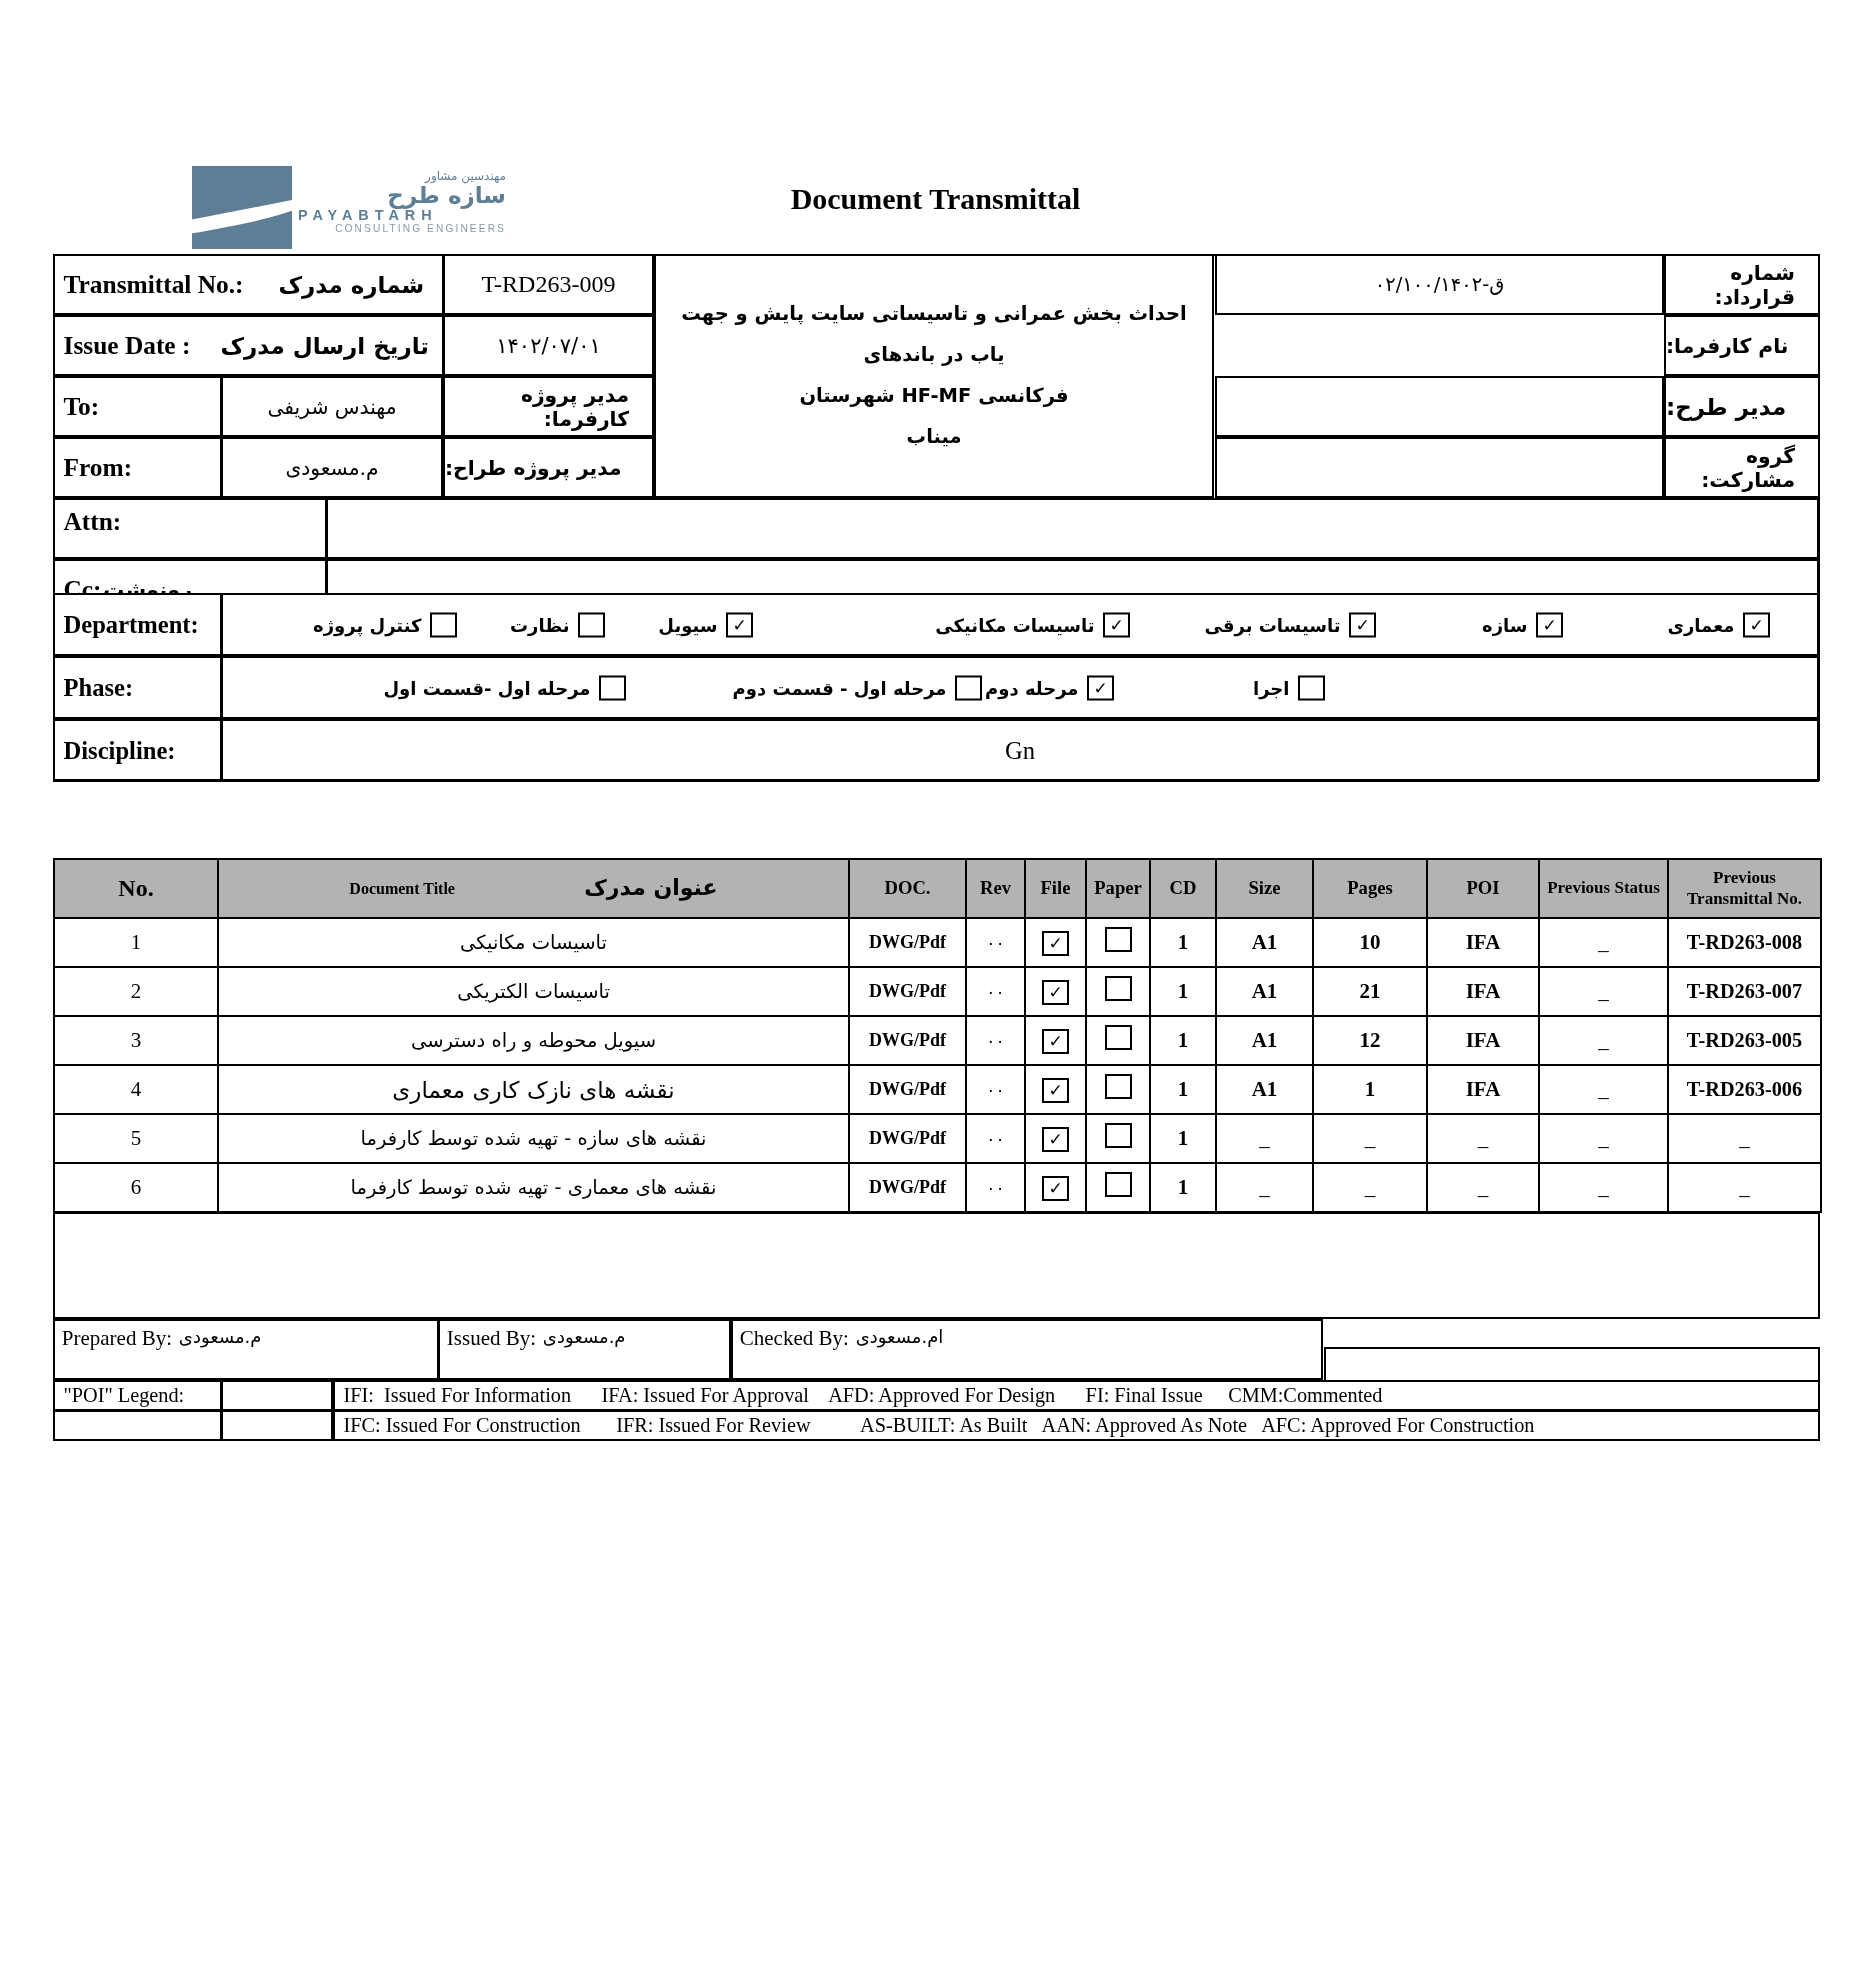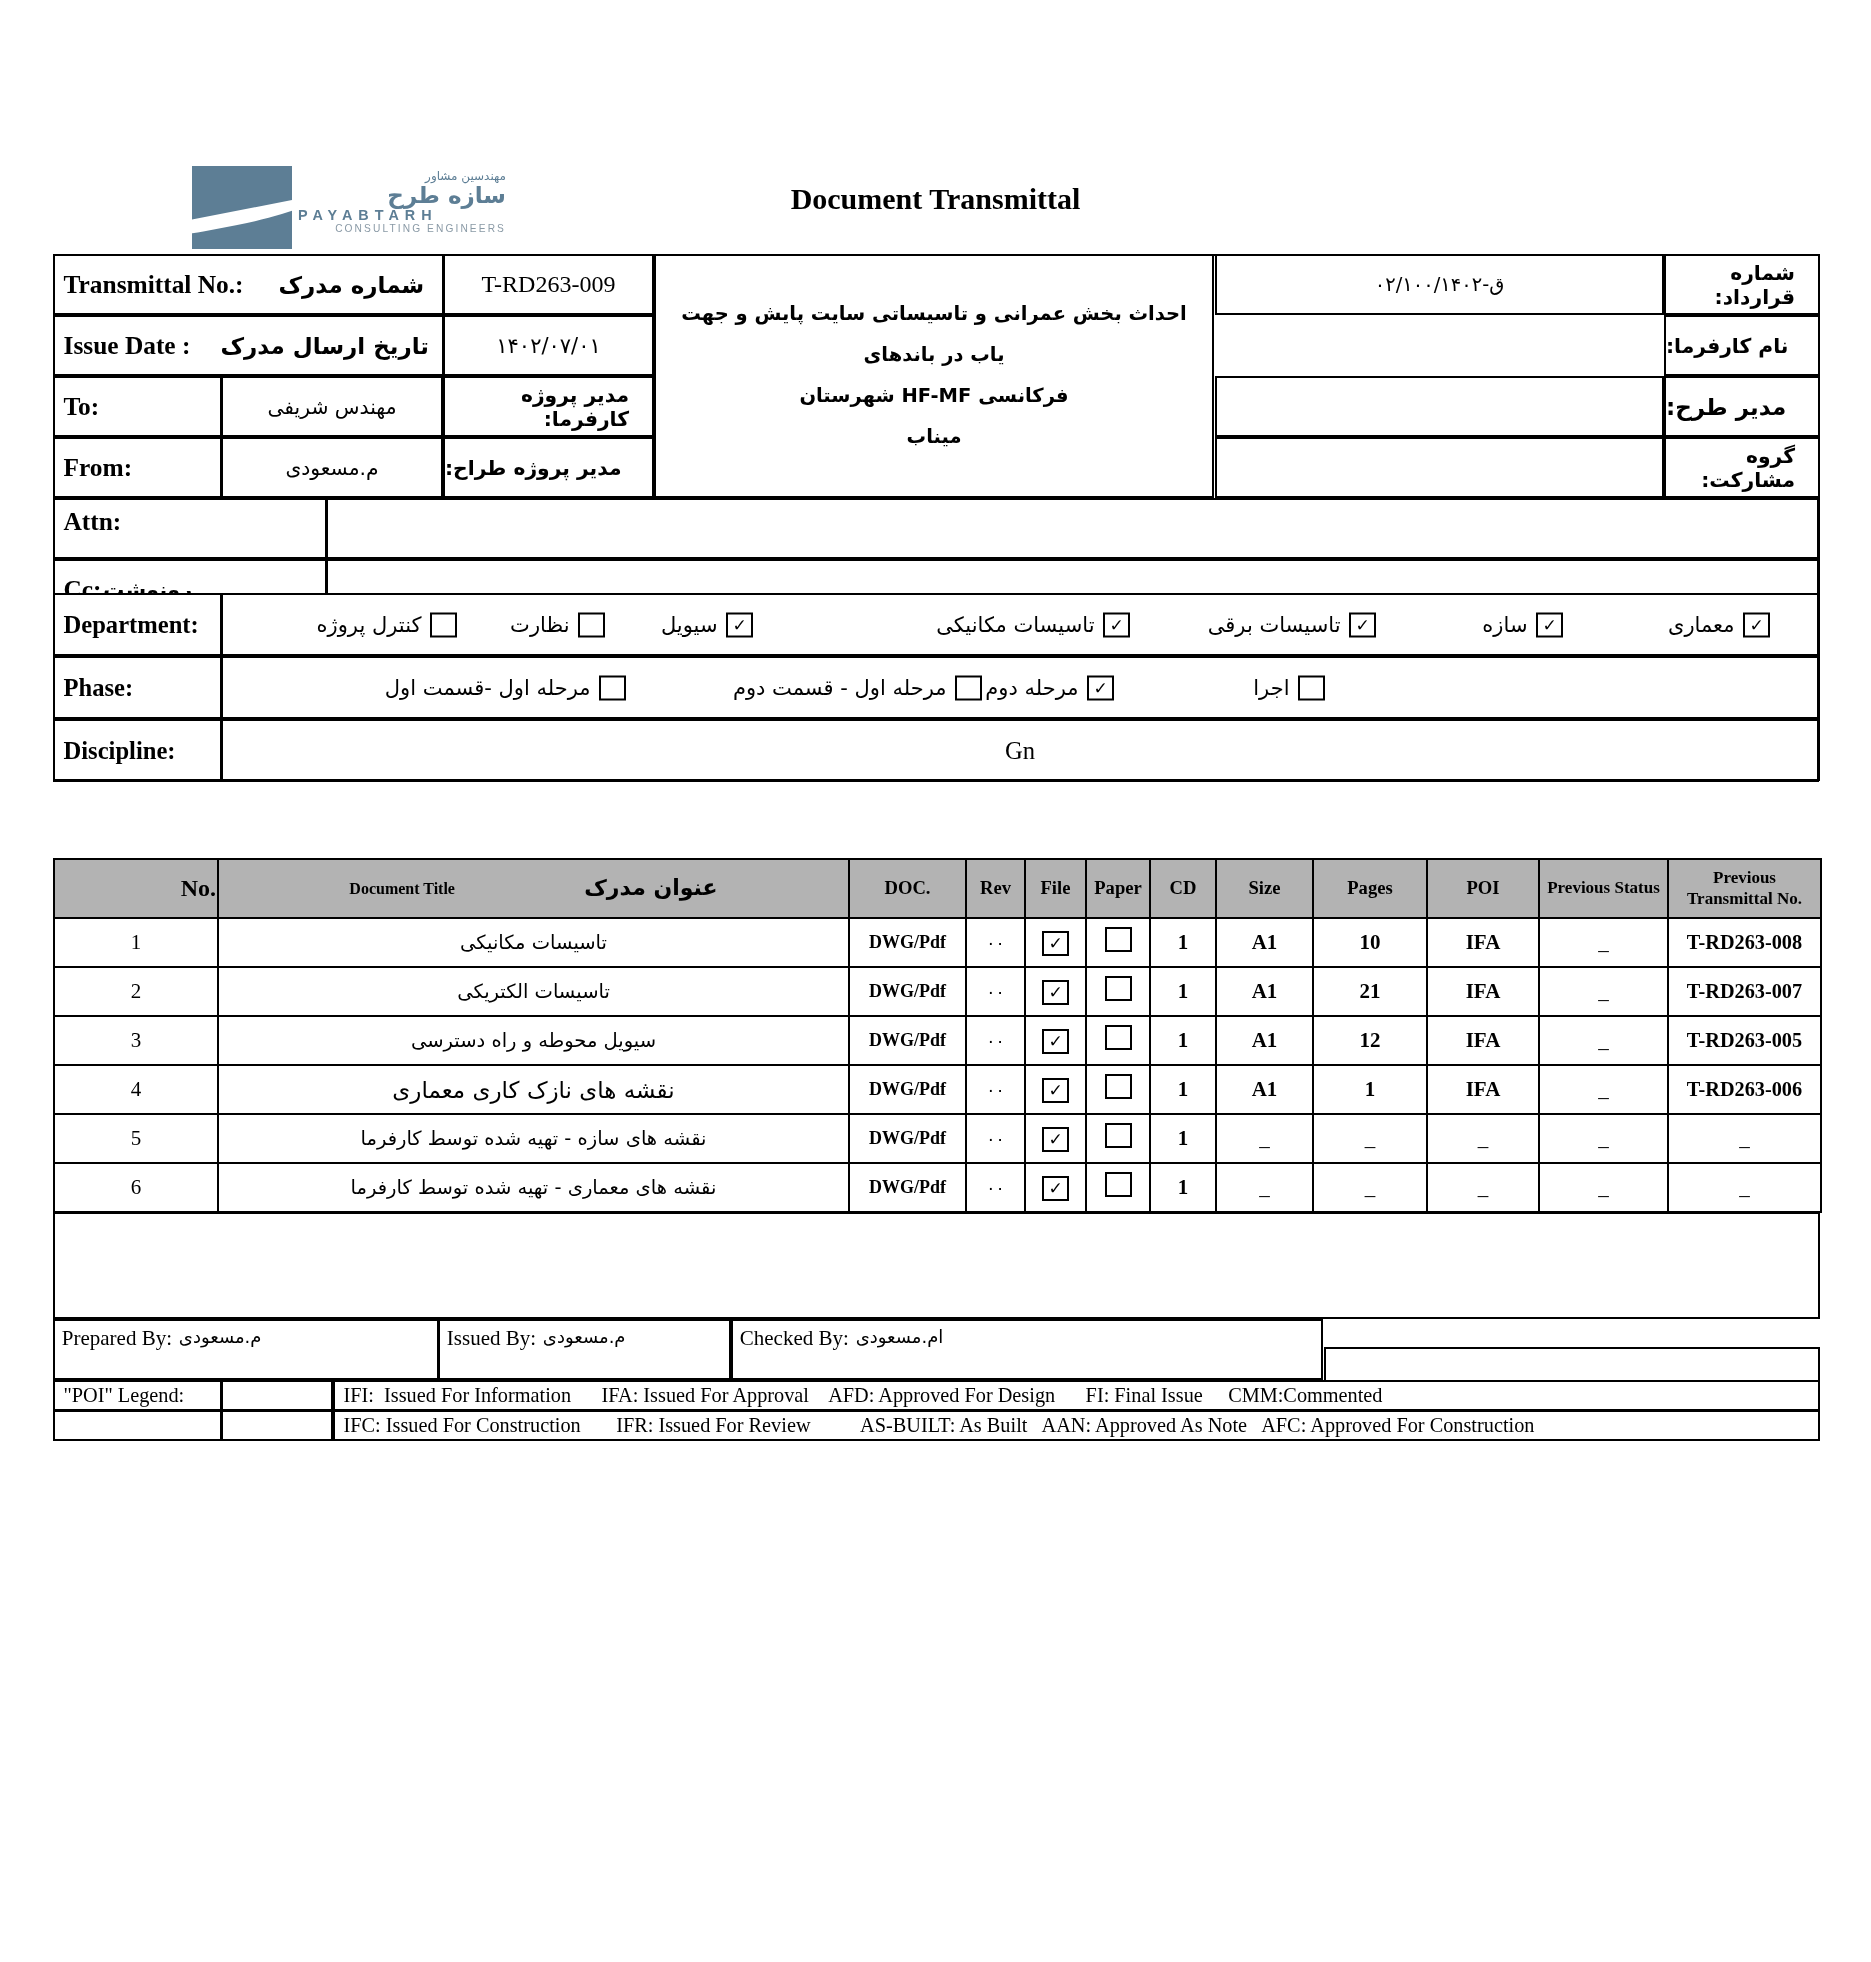--- a/index.html
+++ b/index.html
@@ -28,21 +28,21 @@
           color:#8a9aa6;text-align:right;}
   .doc-title{position:absolute;left:0;top:182px;width:1871px;text-align:center;
              font-size:30px;font-weight:bold;}
   
   .cb{display:inline-flex;width:23px;height:21px;border:2.1px solid #000;background:#fff;
       align-items:center;justify-content:center;font-family:"DejaVu Sans",sans-serif;
       font-size:17px;line-height:1;flex:0 0 auto;}
   .cb.checked::after{content:"✓";}
   .chk-item{position:absolute;top:50%;transform:translateY(-50%);display:flex;
             flex-direction:row-reverse;align-items:center;gap:8.5px;}
-  .cb-label{font-family:"DejaVu Sans",sans-serif;direction:rtl;font-size:21px;font-weight:normal;white-space:nowrap;}
+  .cb-label{font-family:"DejaVu Sans",sans-serif;direction:rtl;font-size:18px;font-weight:bold;white-space:nowrap;}
   
   table.doc{position:absolute;left:53px;top:858px;border-collapse:collapse;table-layout:fixed;width:1767px;}
   table.doc th,table.doc td{border:2.5px solid #000;box-sizing:border-box;overflow:hidden;
     text-align:center;vertical-align:middle;background:#fff;}
   table.doc th{background:#b3b3b3;font-weight:bold;font-size:18.6px;height:59px;line-height:1.2;}
   table.doc td{height:49px;font-size:21px;}
   .th-title{display:flex;justify-content:space-evenly;align-items:center;}
   .legend-text{white-space:pre;font-size:20.3px;}
   .sig-label{font-size:21px;}
   .sig-name{font-family:"DejaVu Sans",sans-serif;direction:rtl;font-size:18px;margin-left:6.8px;}
@@ -179,21 +179,21 @@
         <col style="width:64px">
         <col style="width:66px">
         <col style="width:97px">
       <col style="width:114px">
         <col style="width:112px">
         <col style="width:129px">
         <col style="width:153px">
     </colgroup>
     <thead>
       <tr>
-        <th style="font-size:24px;text-align:right;">No.</th>
+        <th style="font-size:24px;">No.</th>
         <th>
           <div class="th-title">
             <span class="en b" style="font-size:16px;">Document Title</span>
             <span class="fa b" style="font-size:22px;">عنوان مدرک</span>
           </div>
         </th>
         <th>DOC.</th>
         <th>Rev</th>
         <th>File</th>
         <th>Paper</th>

